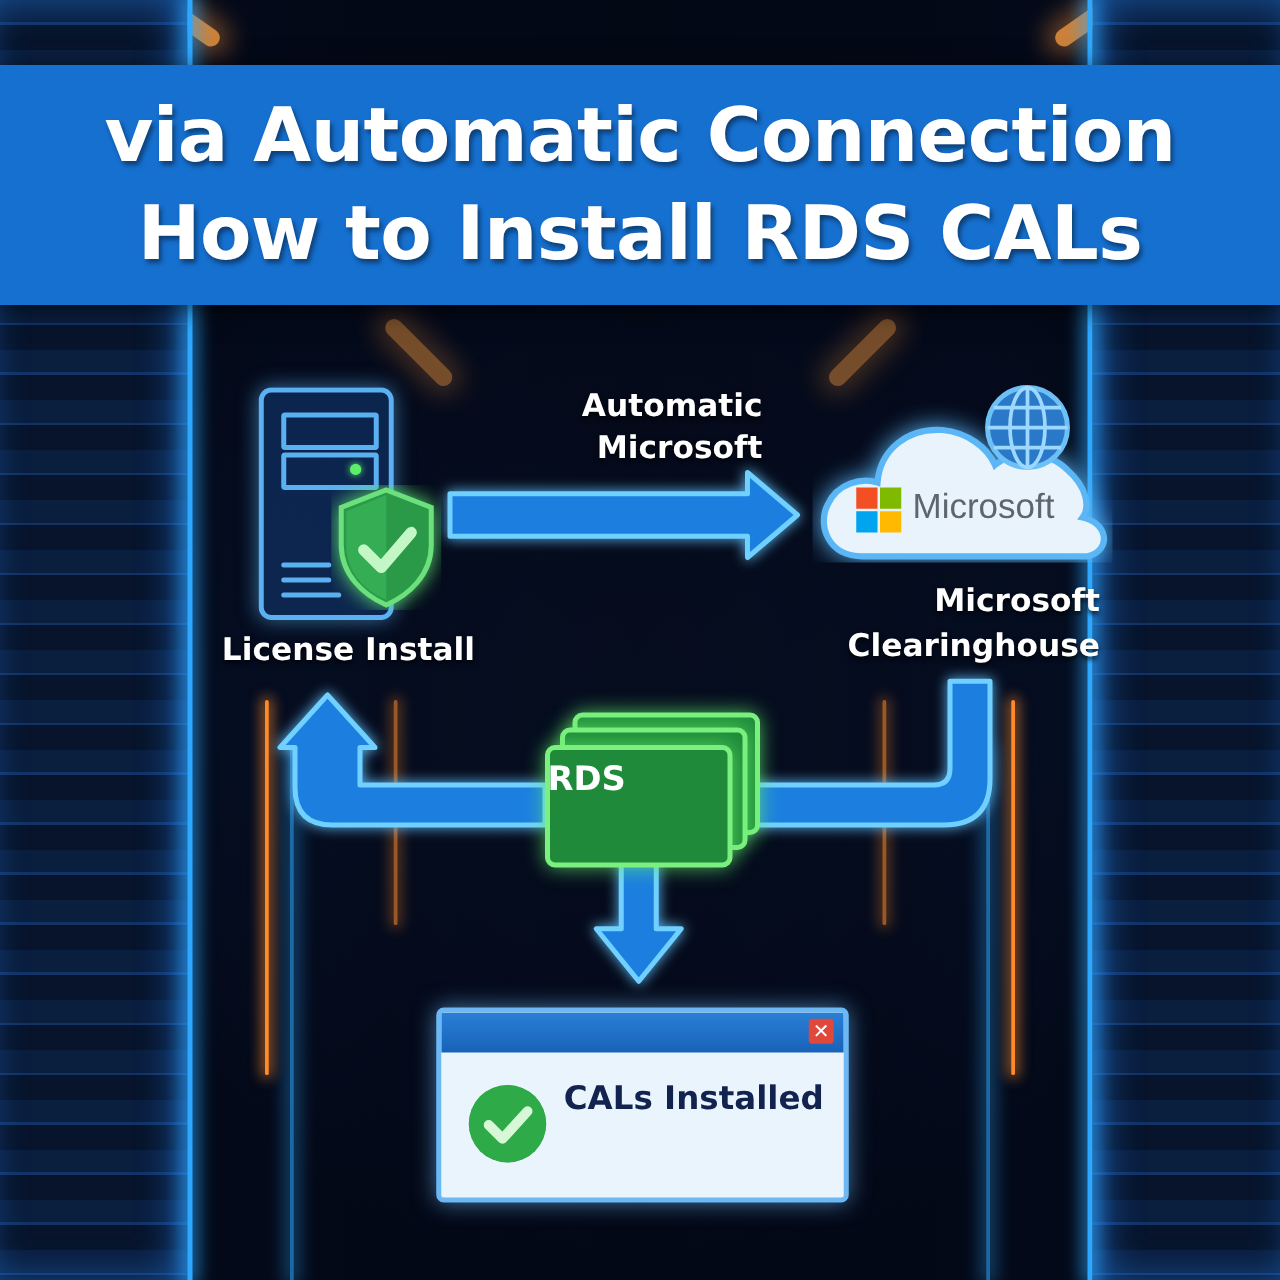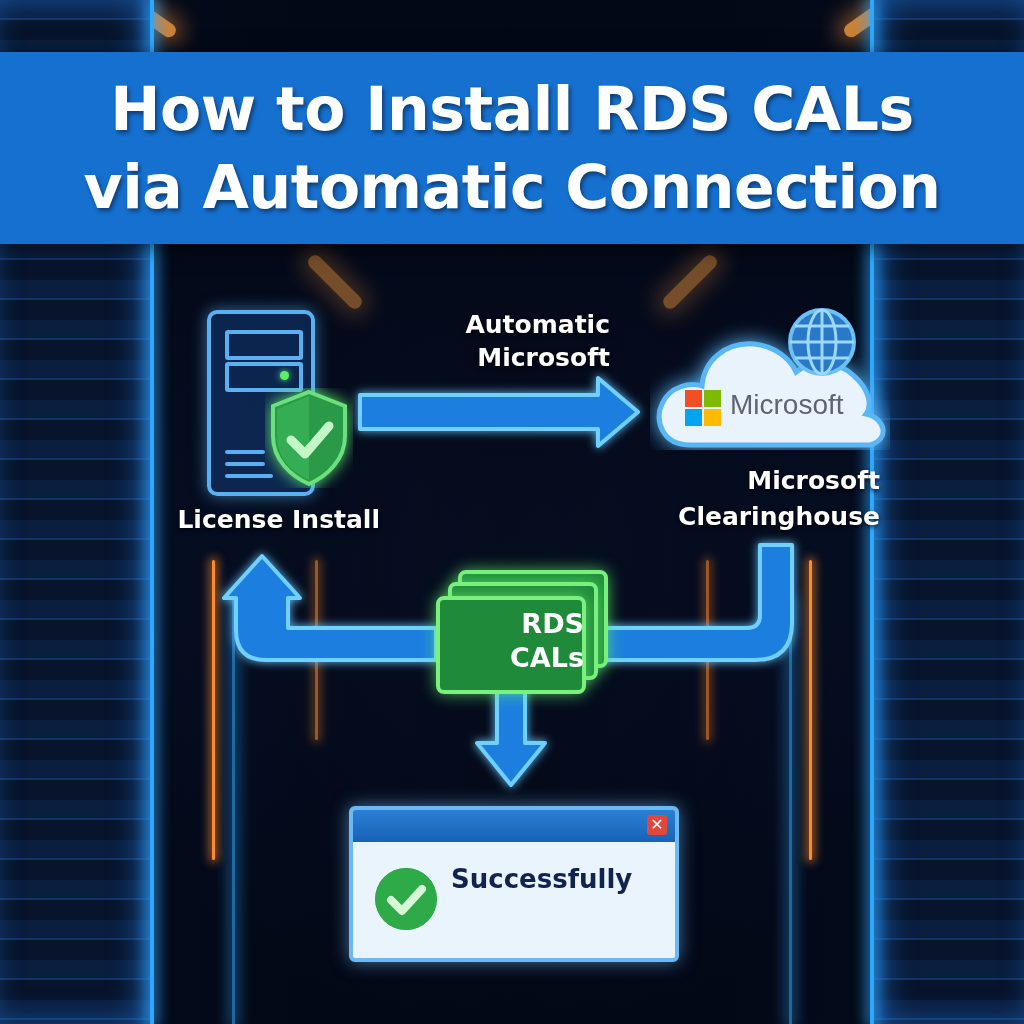--- a/index.html
+++ b/index.html
@@ -26,21 +26,21 @@
   .label{position:absolute;color:#fff;font-weight:bold;font-size:25px;text-align:right;text-shadow:0 2px 4px rgba(0,0,0,.8);}
 
   .cloud{position:absolute;left:650px;top:320px;width:240px;height:130px;}
   .ms-logo{position:absolute;left:685px;top:390px;width:36px;height:36px;display:grid;grid-template-columns:1fr 1fr;gap:2px;}
   .ms-logo div{width:17px;height:17px;}
   .ms-word{position:absolute;left:730px;top:389px;font-size:28px;color:#5e6470;font-family:"Liberation Sans",sans-serif;}
   .globe{position:absolute;left:786px;top:306px;width:72px;height:72px;}
 
   .cards{position:absolute;left:436px;top:570px;width:160px;height:125px;}
   .card{position:absolute;width:142px;height:90px;border:4px solid #7bf07f;border-radius:8px;background:#1f8a3a;box-shadow:0 0 16px rgba(100,240,110,.7);}
-  .card-text{position:absolute;left:438px;top:607px;width:146px;text-align:right;color:#fff;font-weight:bold;font-size:27px;line-height:34px;}
+  .card-text{position:absolute;left:438px;top:607px;width:146px;text-align:left;color:#fff;font-weight:bold;font-size:27px;line-height:34px;}
 
   .dialog{position:absolute;left:349px;top:806px;width:322px;height:148px;border:4px solid #6cb8f4;border-radius:6px;background:#eaf4fc;box-shadow:0 0 18px rgba(108,184,244,.6);overflow:hidden;}
   .dialog .titlebar{height:32px;background:linear-gradient(#2a7fd6,#1862b8);position:relative;}
   .dialog .close{position:absolute;right:8px;top:5px;width:20px;height:20px;background:#e0483b;border-radius:3px;color:#fff;font-size:16px;line-height:20px;text-align:center;font-weight:bold;}
   .dialog .ok{position:absolute;left:22px;top:58px;width:62px;height:62px;border-radius:50%;background:#2eaa48;}
   .dialog .msg{position:absolute;left:98px;top:52px;color:#122350;font-weight:bold;font-size:26px;line-height:34px;}
 </style>
 </head>
 <body>
 
@@ -56,22 +56,22 @@
 <div class="edge" style="left:150px;"></div>
 <div class="edge" style="right:150px;"></div>
 <div class="edge" style="left:232px;width:3px;top:600px;opacity:.6"></div>
 <div class="edge" style="right:232px;width:3px;top:600px;opacity:.6"></div>
 <div class="orange" style="left:212px;top:560px;height:300px;"></div>
 <div class="orange" style="left:315px;top:560px;height:180px;opacity:.6"></div>
 <div class="orange" style="right:212px;top:560px;height:300px;"></div>
 <div class="orange" style="right:315px;top:560px;height:180px;opacity:.6"></div>
 
 <div class="banner">
+  <div class="line">via Automatic Connection</div>
   <div class="line">How to Install RDS CALs</div>
-  <div class="line">via Automatic Connection</div>
 </div>
 
 <svg style="position:absolute;left:0;top:0" width="1024" height="1024">
   <defs>
     <filter id="glow" x="-20%" y="-20%" width="140%" height="140%">
       <feGaussianBlur stdDeviation="5" result="b"></feGaussianBlur>
       <feMerge>
           <feMergeNode in="b"></feMergeNode>
           <feMergeNode in="SourceGraphic"></feMergeNode>
         </feMerge>
@@ -131,27 +131,26 @@
 <div class="label" style="left:660px;top:466px;width:220px;">Microsoft</div>
 <div class="label" style="left:660px;top:502px;width:220px;">Clearinghouse</div>
 
 <div class="cards">
   <div class="card" style="left:22px;top:0;"></div>
   <div class="card" style="left:12px;top:12px;"></div>
   <div class="card" style="left:0;top:26px;"></div>
 </div>
 <div class="card-text">
   <div>RDS</div>
-  <div>CALs</div>
 </div>
 
 <div class="dialog">
   <div class="titlebar">
     <div class="close">✕</div>
   </div>
   <svg class="ok" viewBox="0 0 62 62">
     <circle cx="31" cy="31" r="31" fill="#2eaa48"></circle>
     <path d="M16 32 L27 43 L47 21" fill="none" stroke="#d6f8d6" stroke-width="8" stroke-linecap="round" stroke-linejoin="round"></path>
   </svg>
   <div class="msg">
-    <div>Successfully</div>
+    <div>CALs Installed</div>
   </div>
 </div>
 
 </body></html>

